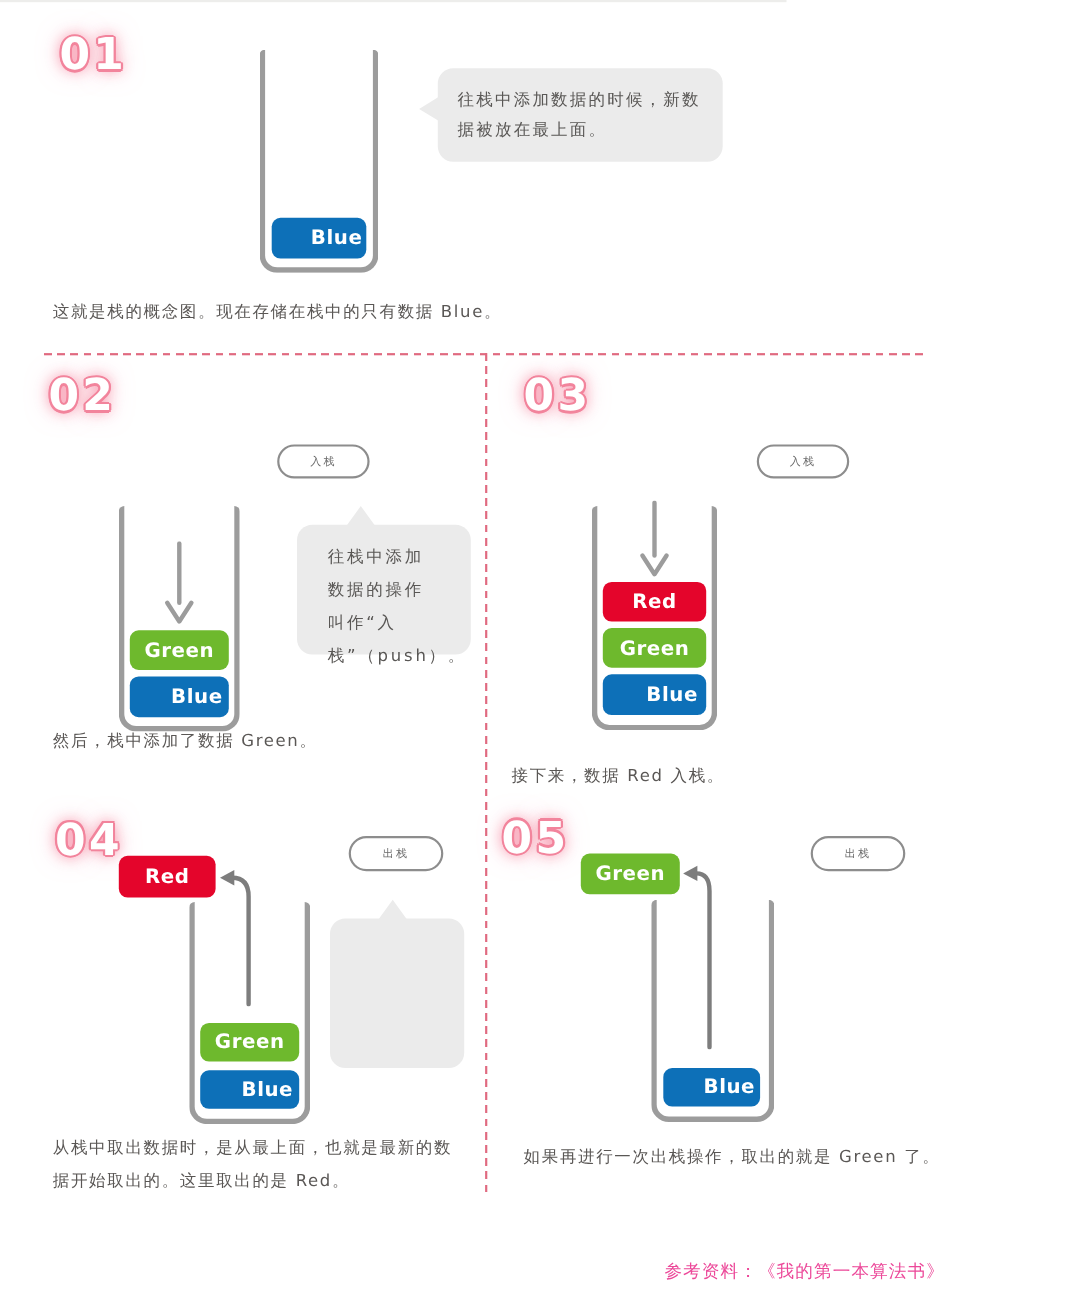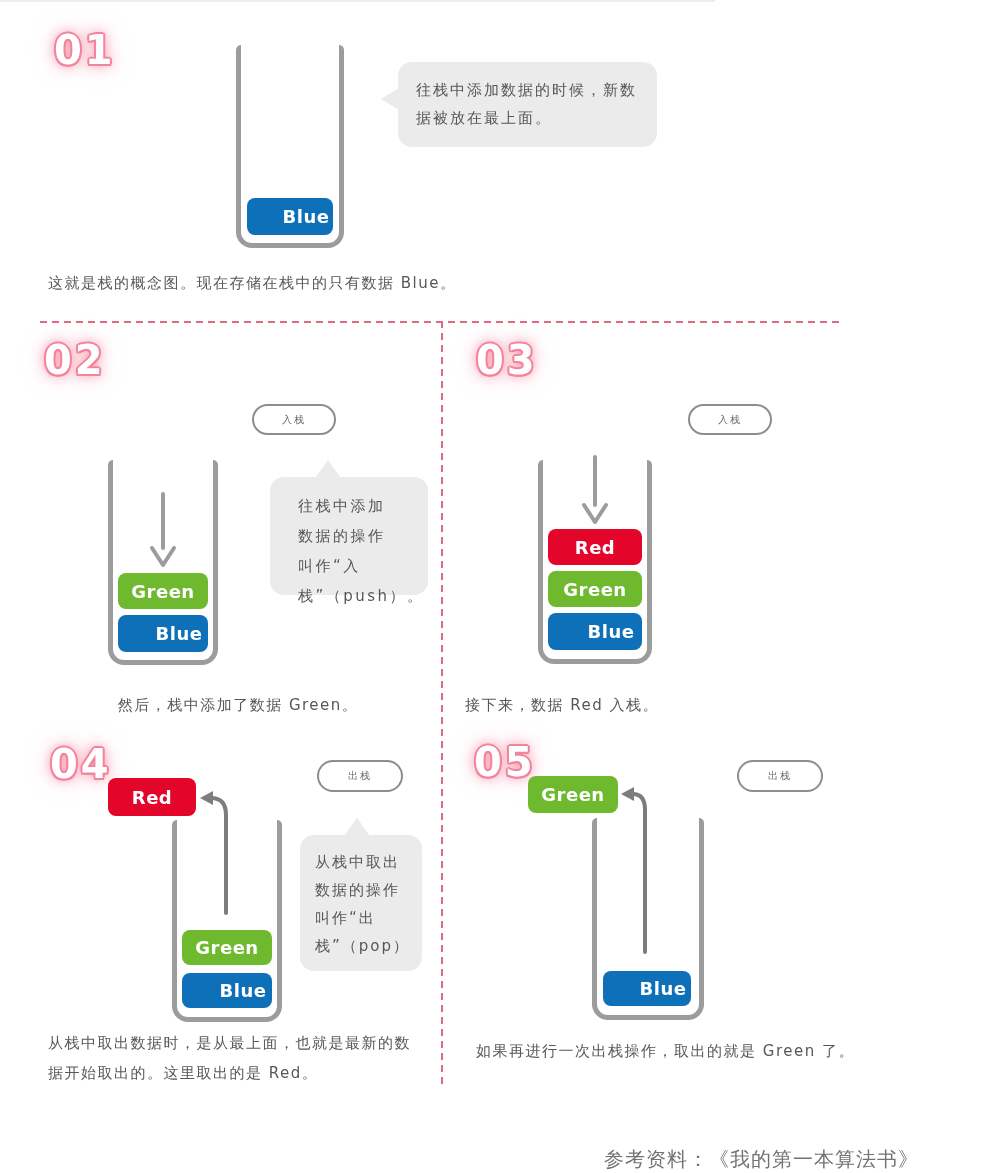--- a/index.html
+++ b/index.html
@@ -47,21 +47,21 @@
   }
   .bubble .tail-top{
     position:absolute;top:-17px;width:0;height:0;
     border-left:13px solid transparent;border-right:13px solid transparent;
     border-bottom:18px solid #ebebeb;
   }
   .caption{color:#5a5755;font-size:15px;letter-spacing:1.5px;line-height:30px;}
   .divider{background:none;}
   .divider.h{height:2px;background:repeating-linear-gradient(90deg,#e06a80 0 7px,transparent 7px 12px);}
   .divider.v{width:2px;background:repeating-linear-gradient(180deg,#e06a80 0 7px,transparent 7px 12px);}
-  .footer-note{color:#737373;font-size:20px;letter-spacing:1px;}
+  .footer-note{color:#ec4899;font-size:16px;letter-spacing:1px;}
   .topline{background:#e3e3e1;opacity:.65;}
 </style>
 </head>
 <body>
 
 <div id="canvas">
 
   <div class="abs topline" style="left:0;top:0;width:715px;height:2px;"></div>
 
   <div class="abs" style="left:0;top:0;">
@@ -85,21 +85,21 @@
     <svg class="abs" style="left:148px;top:492px;" width="30" height="76">
       <path d="M15 2 V56" stroke="#9c9c9c" stroke-width="4" fill="none" stroke-linecap="round"></path>
       <path d="M4 56 L15 73 L26 56" stroke="#9c9c9c" stroke-width="4" fill="none" stroke-linecap="round" stroke-linejoin="round"></path>
     </svg>
     <div class="abs block green" style="left:118px;top:573px;width:90px;height:36px;">Green</div>
     <div class="abs block blue" style="left:118px;top:615px;width:90px;height:37px;">Blue</div>
     <div class="abs bubble" style="left:238px;top:477px;width:158px;height:118px;padding:14px 28px;line-height:30px;letter-spacing:2.5px;margin-left:32px;">
       <span class="tail-top" style="left:45px;"></span>
       <span>往栈中添加数据的操作叫作“入栈”（push）。</span>
     </div>
-    <div class="abs caption" style="left:48px;top:690px;width:380px;text-align:center;">然后，栈中添加了数据 Green。</div>
+    <div class="abs caption" style="left:48px;top:658px;width:380px;">然后，栈中添加了数据 Green。</div>
   </div>
 
   <div class="abs" style="left:0;top:0;">
     <div class="abs stepnum" style="left:476px;top:340px;">03</div>
     <div class="abs pill" style="left:688px;top:404px;width:84px;height:31px;">入栈</div>
     <div class="abs stack" style="left:538px;top:460px;width:114px;height:204px;"></div>
     <svg class="abs" style="left:580px;top:455px;" width="30" height="70">
       <path d="M15 2 V50" stroke="#9c9c9c" stroke-width="4" fill="none" stroke-linecap="round"></path>
       <path d="M4 50 L15 67 L26 50" stroke="#9c9c9c" stroke-width="4" fill="none" stroke-linecap="round" stroke-linejoin="round"></path>
     </svg>
@@ -115,27 +115,26 @@
     <div class="abs pill" style="left:317px;top:760px;width:86px;height:32px;">出栈</div>
     <div class="abs stack" style="left:172px;top:820px;width:110px;height:202px;"></div>
     <svg class="abs" style="left:199px;top:789px;" width="44" height="126">
       <path d="M27 124 V26 Q27 9 12 9 H11" stroke="#7d7d7d" stroke-width="4" fill="none" stroke-linecap="round"></path>
       <polygon points="14,2 1,9 14,16" fill="#7d7d7d"></polygon>
     </svg>
     <div class="abs block green" style="left:182px;top:930px;width:90px;height:35px;">Green</div>
     <div class="abs block blue" style="left:182px;top:973px;width:90px;height:35px;">Blue</div>
     <div class="abs bubble" style="left:300px;top:835px;width:122px;height:136px;padding:13px 15px;line-height:28px;letter-spacing:2px;">
       <span class="tail-top" style="left:44px;"></span>
-      <span>从栈中取出数据的操作叫作“出栈”（pop）</span>
     </div>
     <div class="abs caption" style="left:48px;top:1028px;width:372px;">从栈中取出数据时，是从最上面，也就是最新的数据开始取出的。这里取出的是 Red。</div>
   </div>
 
   <div class="abs" style="left:0;top:0;">
-    <div class="abs stepnum" style="left:474px;top:742px;">05</div>
+    <div class="abs stepnum" style="left:456px;top:742px;">05</div>
     <div class="abs block green" style="left:528px;top:776px;width:90px;height:37px;">Green</div>
     <div class="abs pill" style="left:737px;top:760px;width:86px;height:32px;">出栈</div>
     <div class="abs stack" style="left:592px;top:818px;width:112px;height:202px;"></div>
     <svg class="abs" style="left:621px;top:786px;" width="38" height="168">
       <path d="M24 166 V24 Q24 8 12 8 H11" stroke="#7d7d7d" stroke-width="4" fill="none" stroke-linecap="round"></path>
       <polygon points="13,1 0,8 13,15" fill="#7d7d7d"></polygon>
     </svg>
     <div class="abs block blue" style="left:603px;top:971px;width:88px;height:35px;">Blue</div>
     <div class="abs caption" style="left:476px;top:1036px;width:460px;">如果再进行一次出栈操作，取出的就是 Green 了。</div>
   </div>

